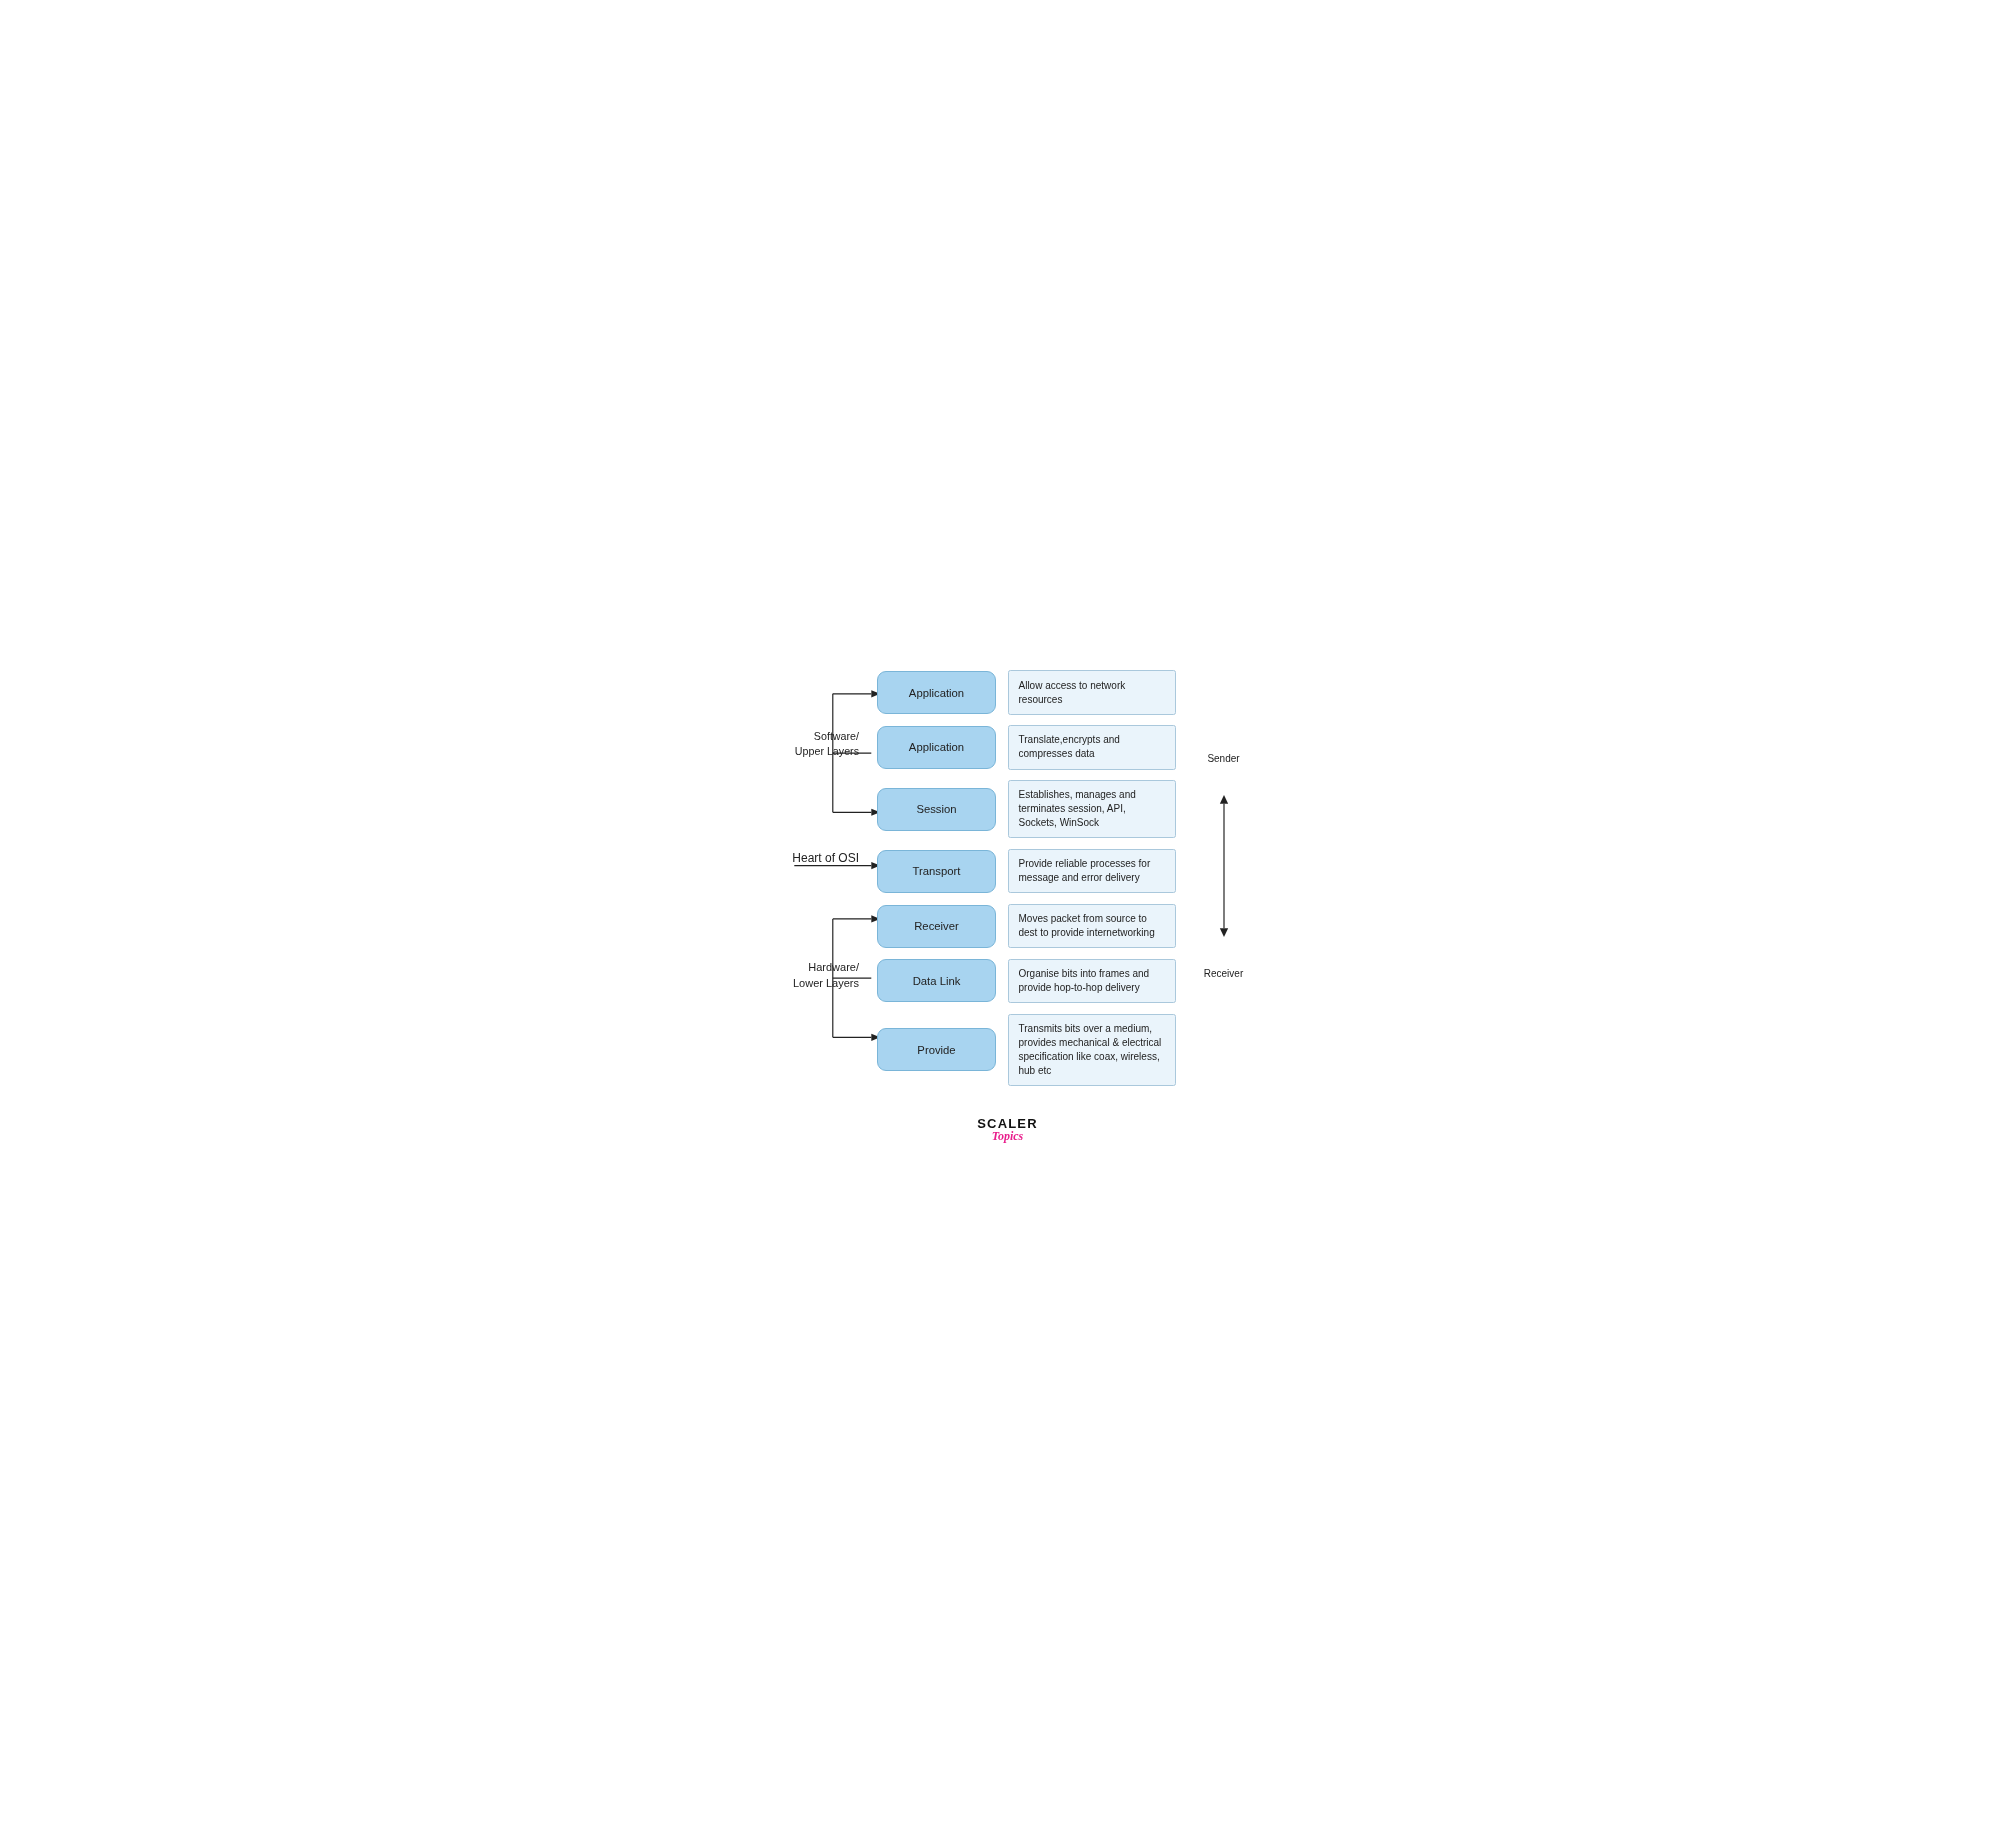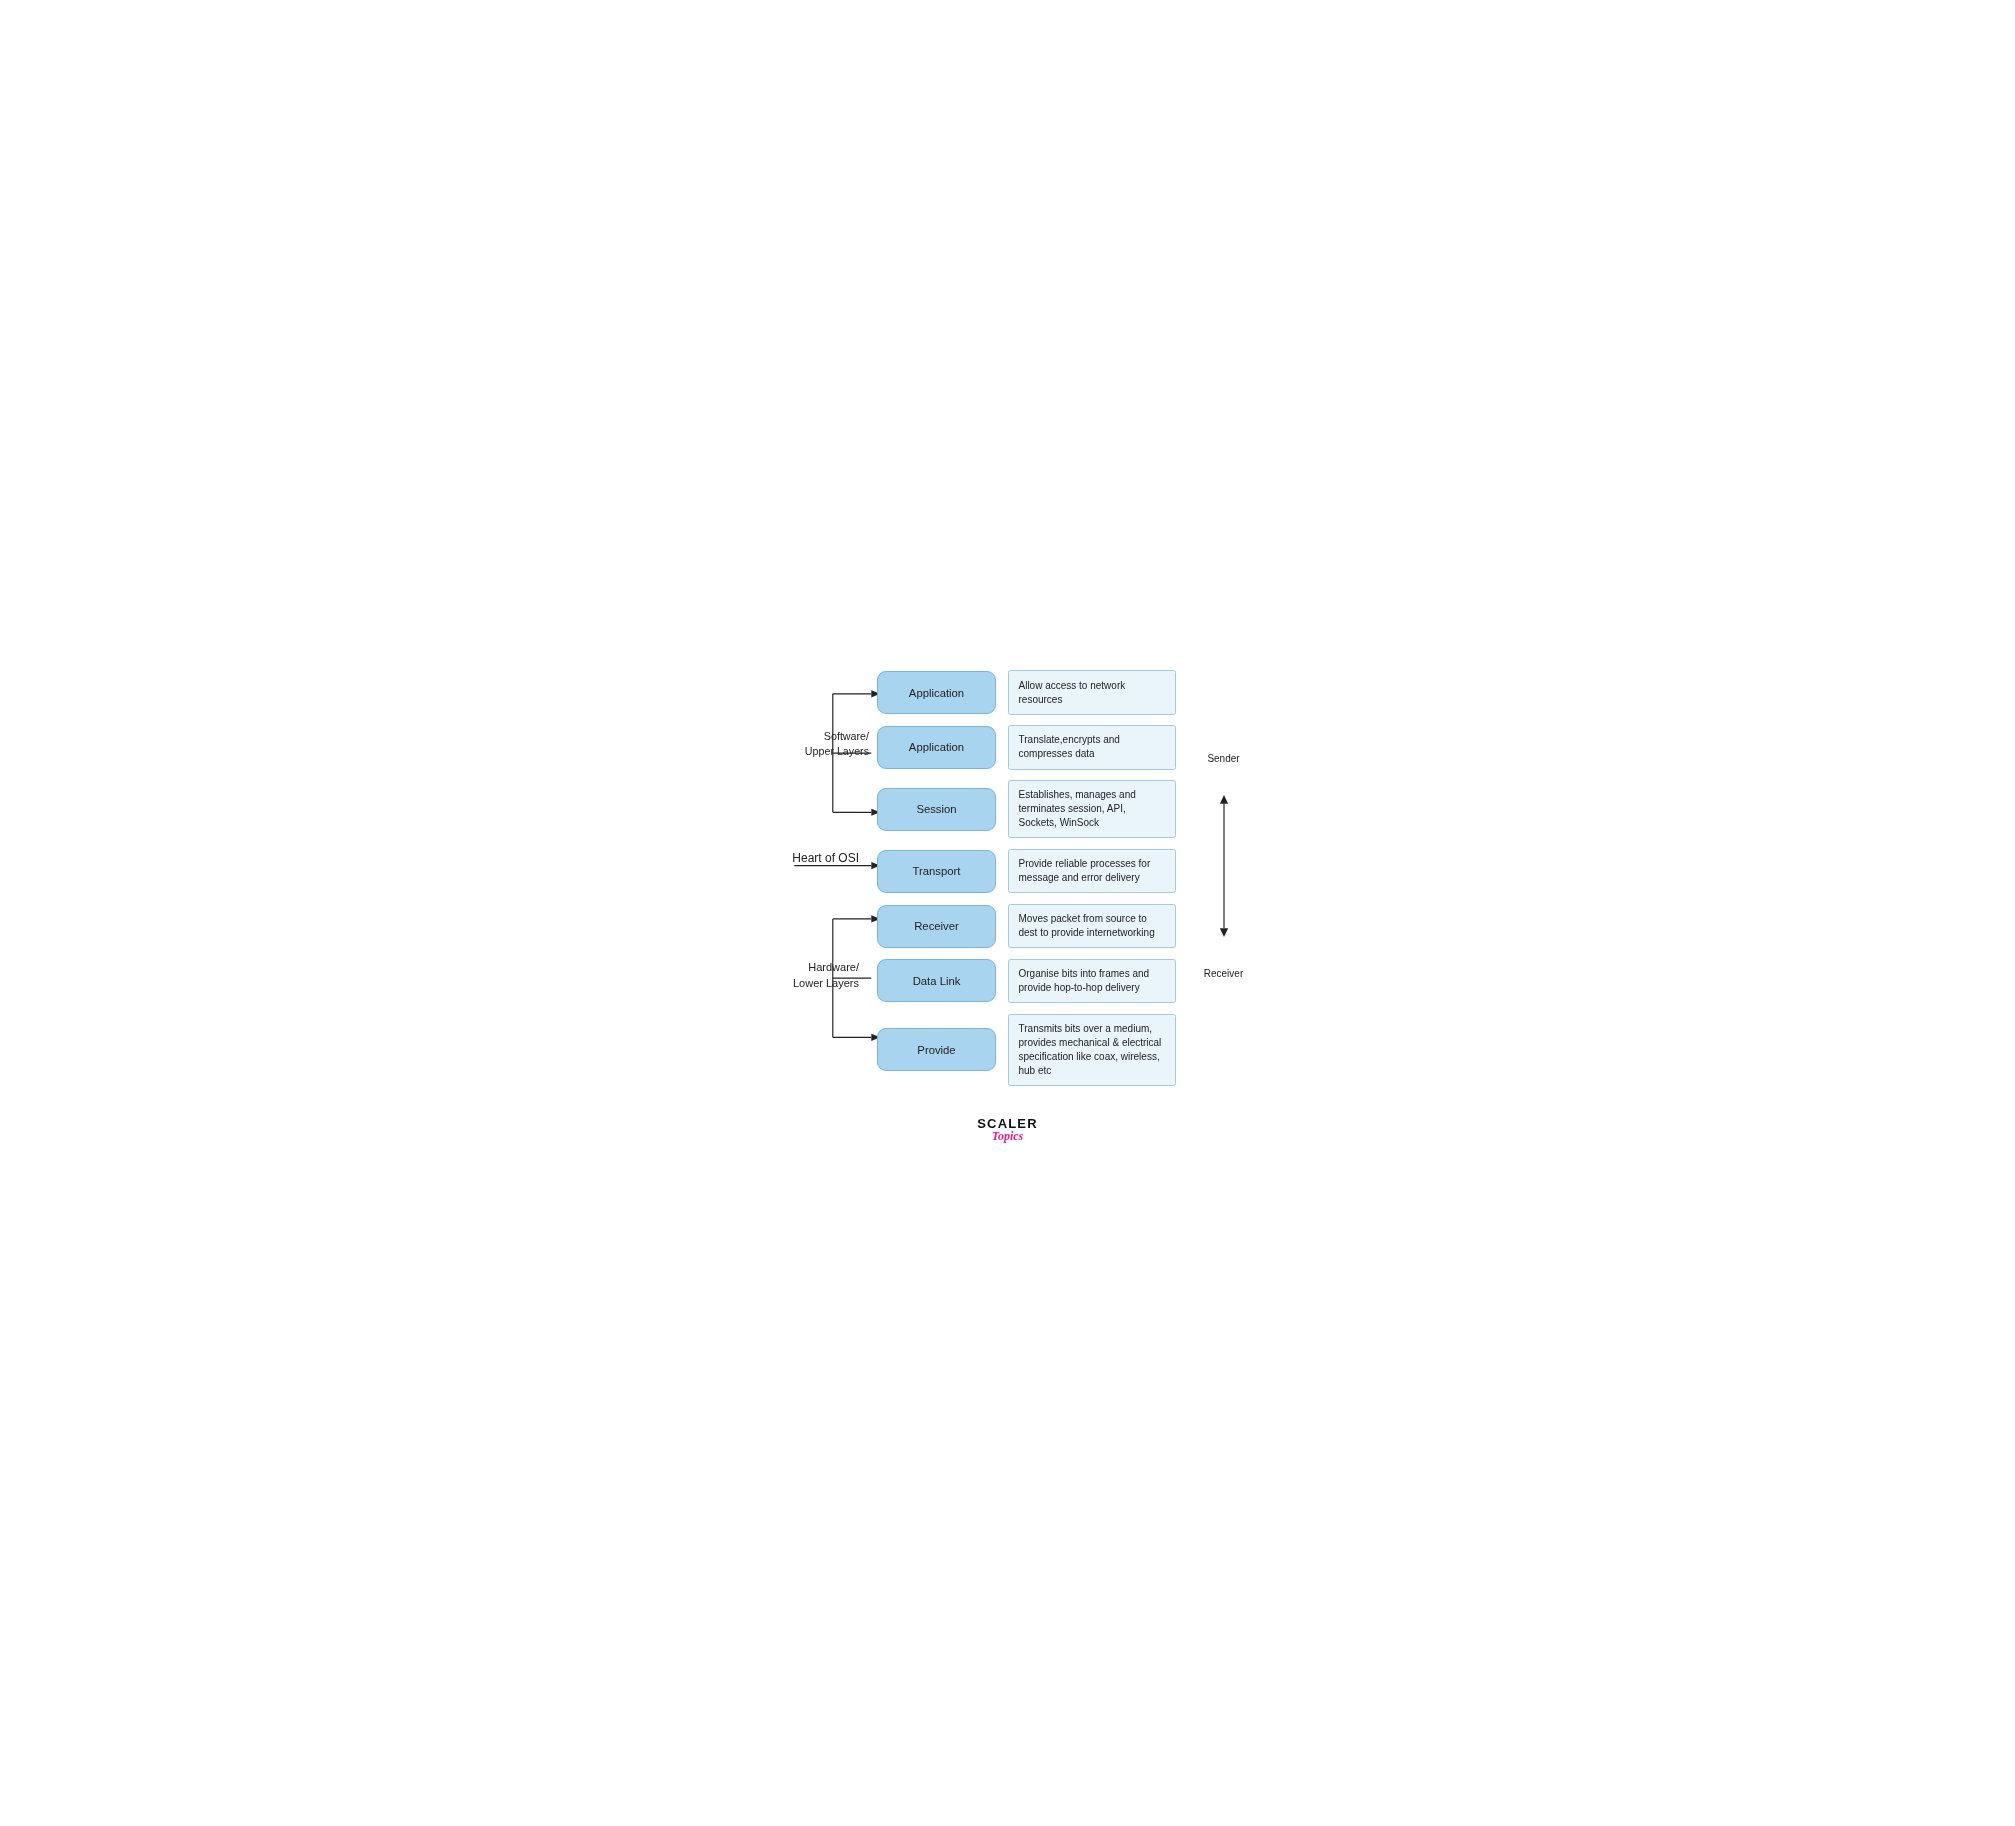--- a/index.html
+++ b/index.html
@@ -103,21 +103,21 @@
       <polygon points="220,410 235,416 220,422" fill="#222"></polygon>
 
       <line x1="155" y1="616" x2="220" y2="616" stroke="#222" stroke-width="2"></line>
       <polygon points="220,610 235,616 220,622" fill="#222"></polygon>
 
       <line x1="155" y1="516" x2="220" y2="516" stroke="#222" stroke-width="2" stroke-dasharray="none"></line>
     </svg>
 
     <div style="width:136px; flex-shrink:0; position:relative;">
 
-      <div style="position:absolute; top:59px; right:8px;margin-left:20px;">
+      <div style="position:absolute; top:59px; right:18px;margin-left:20px;">
         <span style="font-size:10.7px; font-weight:500; color:#222; white-space:pre-line; text-align:right; display:block; line-height:1.4;">Software/
 Upper Layers</span>
       </div>
 
       <div style="position:absolute; top:181px; right:18px;">
         <span style="font-size:12px; font-weight:500; color:#222; white-space:nowrap; display:block;">Heart of OSI</span>
       </div>
 
       <div style="position:absolute; top:290px; right:18px;">
         <span style="font-size:11px; font-weight:400; color:#222; white-space:pre-line; text-align:right; display:block; line-height:1.4;">Hardware/

